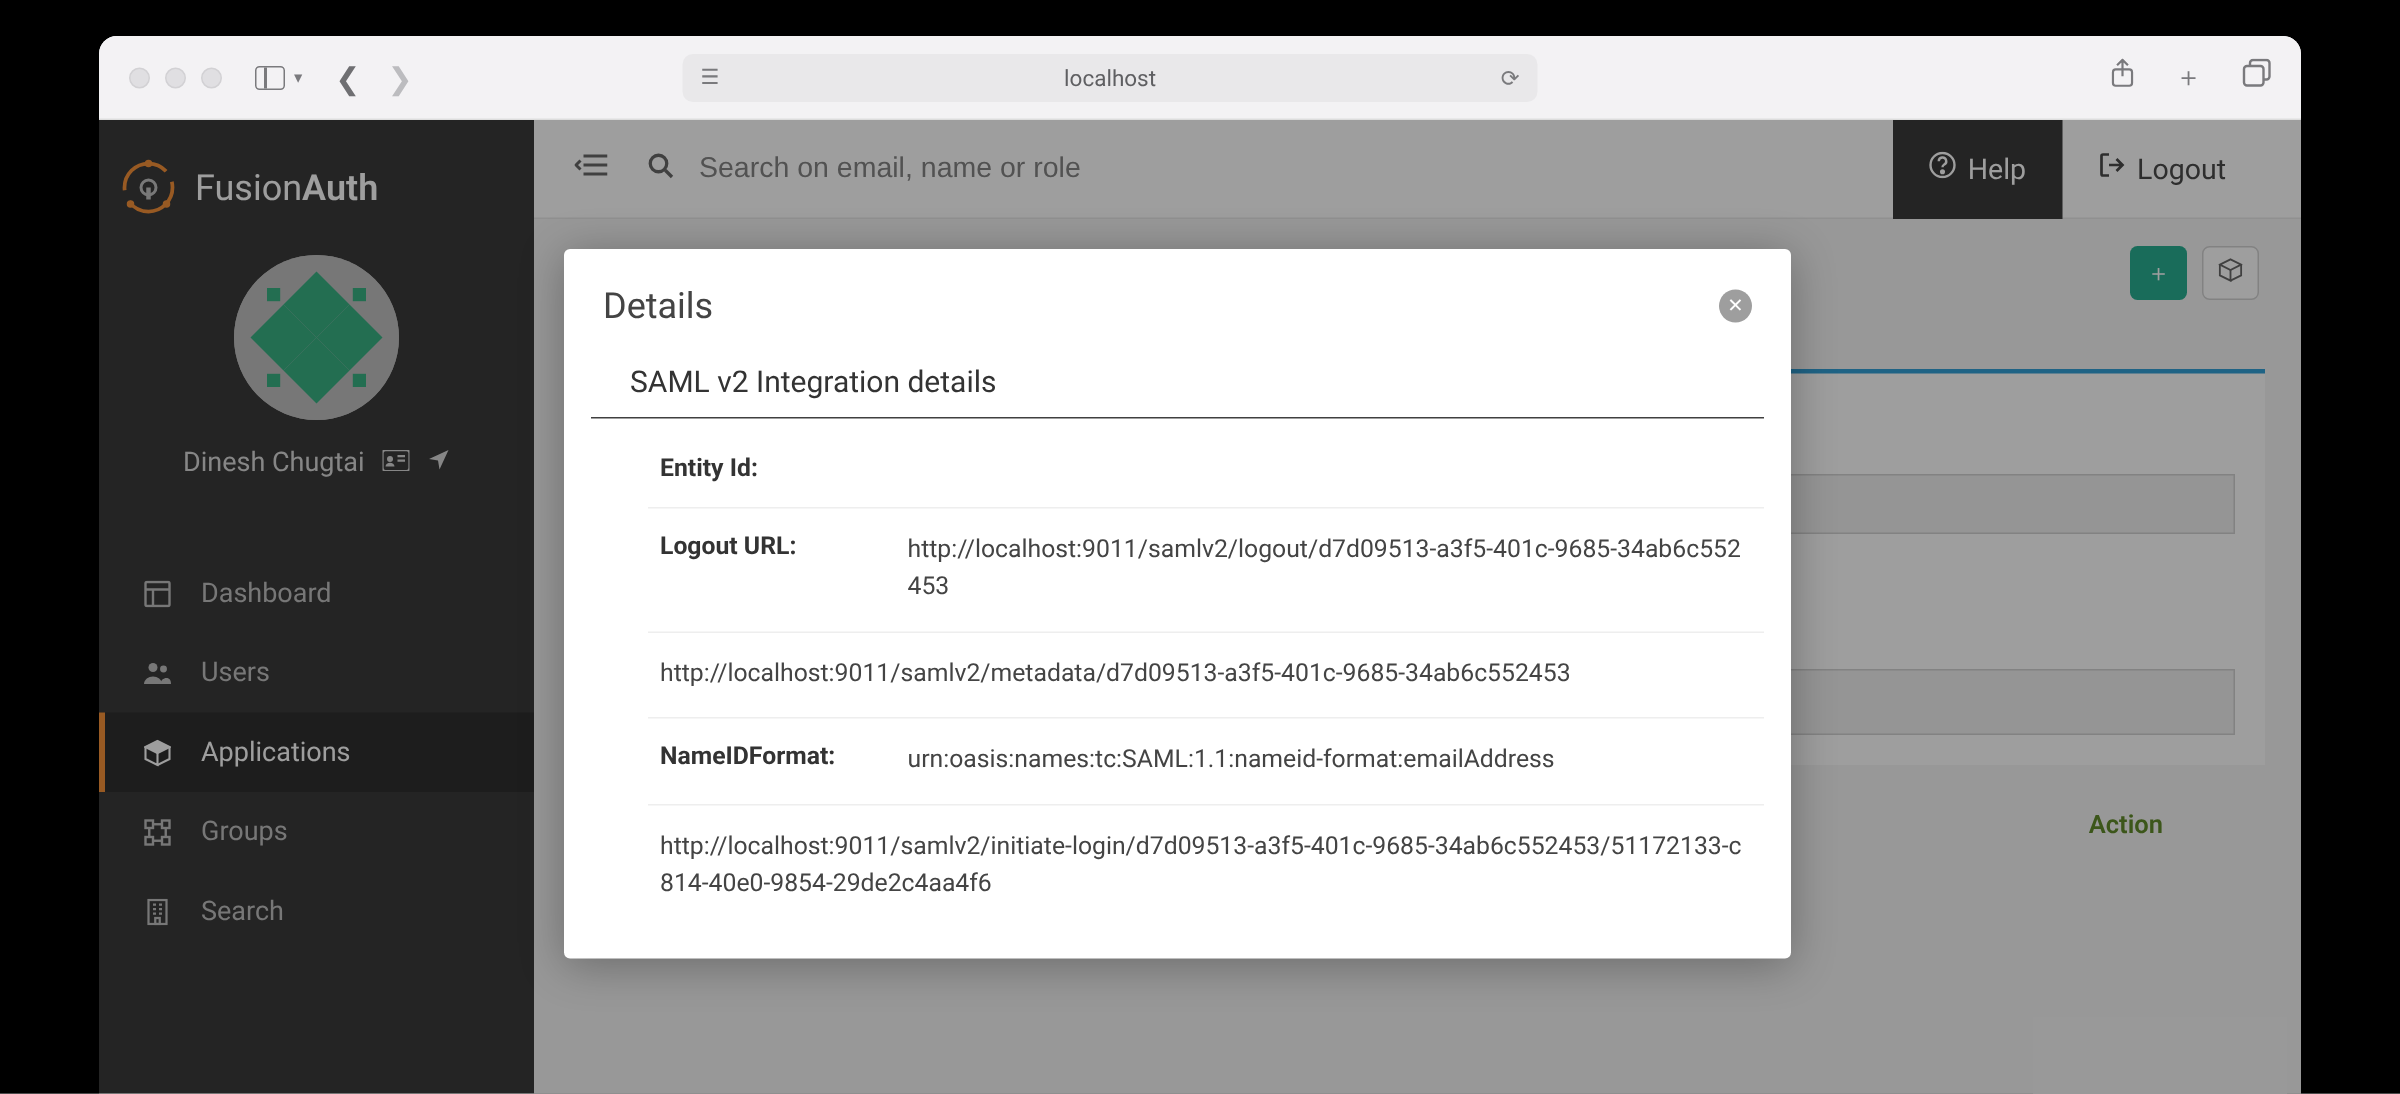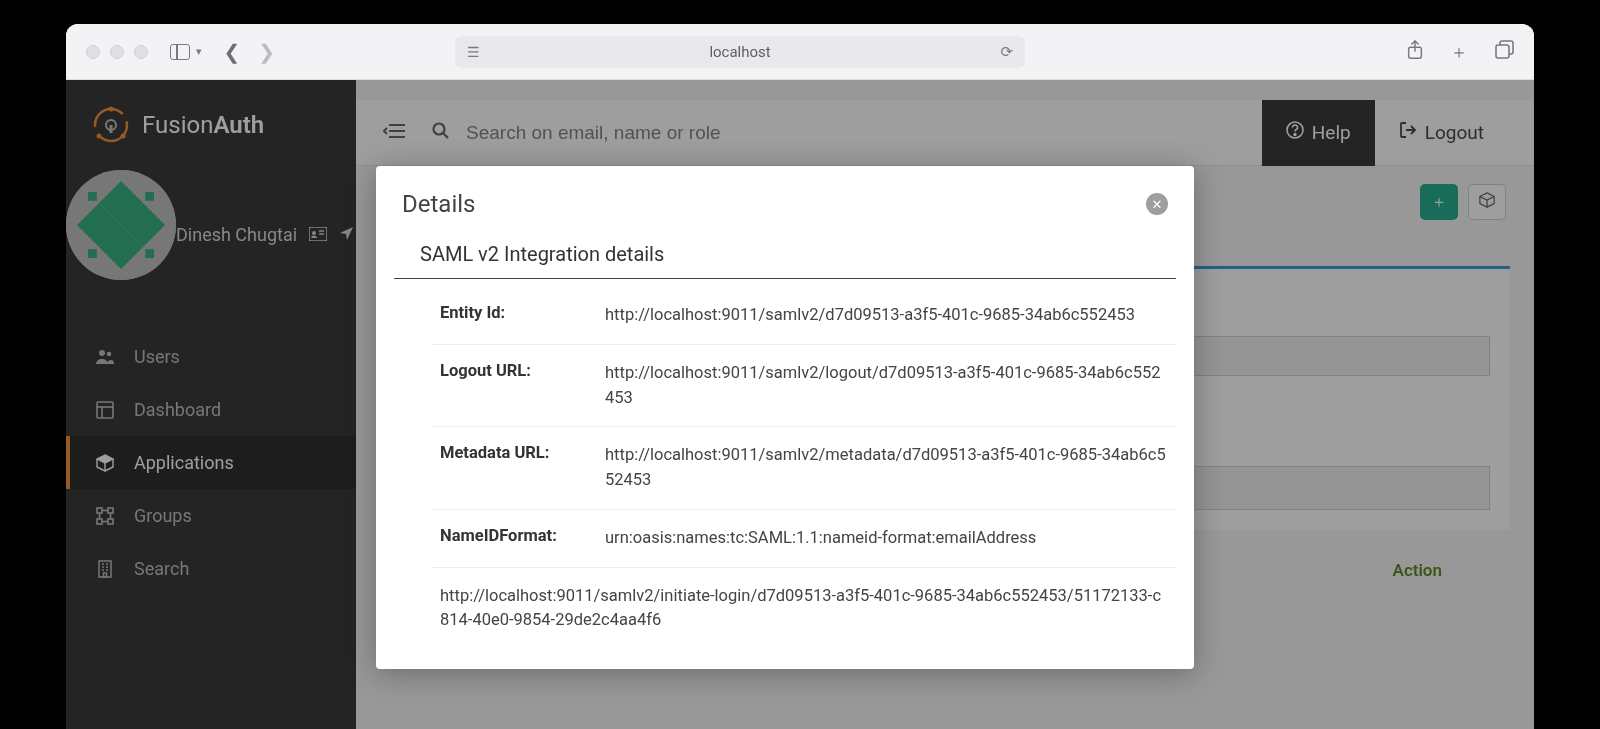--- a/index.html
+++ b/index.html
@@ -45,34 +45,34 @@
 .title-right { margin-left:auto; display:flex; gap:26px; color:#7a7a7d; font-size:18px; }
 .app-shell { flex:1; display:flex; position:relative; background:#fff; }
 .sidebar {
   width: 290px;
   background: #212121;
   color: #bdbdbd;
   display:flex;
   flex-direction:column;
   padding-top: 4px;
 }
-.logo-row { display:flex; align-items:center; gap:10px; padding: 20px 24px 18px; }
+.logo-row { display:flex; align-items:center; gap:10px; padding: 20px 12px 18px; }
 .logo-icon { width:42px; height:42px; position:relative; }
 .logo-text { font-size: 24px; font-weight: 400; color:#fff; }
 .logo-text b { font-weight: 600; }
-.avatar-block { display:flex; flex-direction:row; align-items:center; padding: 6px 0 22px; }
+.avatar-block { display:flex; flex-direction:column; align-items:center; padding: 6px 0 22px; }
 .avatar { width:110px; height:110px; border-radius:50%; background:#b0b0b0; position:relative; overflow:hidden; }
 .avatar svg { width:100%; height:100%; }
 .user-row { margin-top:18px; font-size:18px; color:#d4d4d4; display:flex; align-items:center; gap:12px; }
 .nav { margin-top:28px; }
 .nav-item { display:flex; align-items:center; gap:18px; padding: 16px 28px; font-size:18px; color:#b8b8b8; cursor:pointer; }
 .nav-item.active { background:#141414; border-left: 4px solid #f58320; padding-left:24px; color:#fff; }
 .nav-icon { width:22px; display:flex; justify-content:center; font-size:18px; }
 .main { flex:1; background:#f5f5f5; display:flex; flex-direction:column; }
-.topbar { height: 66px; background:#fff; border-bottom:1px solid #e5e5e5; display:flex; align-items:center; padding: 0 26px; margin-top: 20px; }
+.topbar { height: 66px; background:#fff; border-bottom:1px solid #e5e5e5; display:flex; align-items:center; padding: 0 26px; }
 .collapse-btn { font-size:18px; color:#555; margin-right: 26px; border:1px solid transparent; }
 .search-wrap { flex:1; display:flex; align-items:center; gap:16px; color:#888; }
 .search-wrap input { border:none; outline:none; font-size:19px; color:#888; background:transparent; width: 400px; }
 .top-actions { display:flex; }
 .top-action { padding: 0 24px; height:66px; display:flex; align-items:center; gap:8px; font-size:19px; color:#333; }
 .top-action.dark { background:#212121; color:#fff; }
 .page { padding: 24px; position:relative; }
 .page-actions { position:absolute; right: 28px; top: 18px; display:flex; gap:10px; }
 .btn-sq { width:38px; height:36px; border-radius:5px; display:flex; align-items:center; justify-content:center; font-size:16px; }
 .btn-green { background:#0ea584; color:#fff; }
@@ -191,38 +191,38 @@
           <span>
             <svg width="15" height="15" viewBox="0 0 15 15" fill="#d4d4d4">
                 <path d="M1 7 L14 1 L8 14 L7 8 Z"></path>
               </svg>
           </span>
         </div>
       </div>
       <div class="nav">
         <div class="nav-item">
           <span class="nav-icon">
+              <svg width="18" height="18" viewBox="0 0 18 18" fill="none" stroke="#b8b8b8" stroke-width="1.6">
+                <rect x="1" y="1" width="16" height="16" rx="1"></rect>
+                <line x1="1" y1="6" x2="17" y2="6"></line>
+                <line x1="6" y1="6" x2="6" y2="17"></line>
+              </svg>
+            </span>
+          <span>Dashboard</span>
+        </div>
+        <div class="nav-item">
+          <span class="nav-icon">
               <svg width="20" height="16" viewBox="0 0 20 16" fill="#b8b8b8">
                 <circle cx="7" cy="4" r="3"></circle>
                 <circle cx="14" cy="5" r="2.3"></circle>
                 <path d="M1 15c0-3 3-5 6-5s6 2 6 5"></path>
                 <path d="M12 15c0-2.5 2-4 4-4s3 1.5 3 4"></path>
               </svg>
             </span>
           <span>Users</span>
-        </div>
-        <div class="nav-item">
-          <span class="nav-icon">
-              <svg width="18" height="18" viewBox="0 0 18 18" fill="none" stroke="#b8b8b8" stroke-width="1.6">
-                <rect x="1" y="1" width="16" height="16" rx="1"></rect>
-                <line x1="1" y1="6" x2="17" y2="6"></line>
-                <line x1="6" y1="6" x2="6" y2="17"></line>
-              </svg>
-            </span>
-          <span>Dashboard</span>
         </div>
         <div class="nav-item active">
           <span class="nav-icon">
               <svg width="18" height="18" viewBox="0 0 18 18" fill="none" stroke="#fff" stroke-width="1.4">
                 <path d="M9 1 L17 5 L9 9 L1 5 Z" fill="#fff"></path>
                 <path d="M1 5 v8 l8 4 v-8"></path>
                 <path d="M17 5 v8 l-8 4"></path>
               </svg>
             </span>
           <span>Applications</span>
@@ -327,28 +327,26 @@
       <div class="modal-head">
         <div class="modal-title">Details</div>
         <div class="modal-close">
             <span>✕</span>
           </div>
       </div>
       <div class="section-title">SAML v2 Integration details</div>
       <div class="details-table">
         <div class="detail-row">
           <div class="detail-label">Entity Id:</div>
-          <div class="detail-value">http://localhost:9011/samlv2/d7d09513-a3f5-401c-9685-34ab6c552453</div>
         </div>
         <div class="detail-row">
           <div class="detail-label">Logout URL:</div>
           <div class="detail-value">http://localhost:9011/samlv2/logout/d7d09513-a3f5-401c-9685-34ab6c552453</div>
         </div>
         <div class="detail-row">
-          <div class="detail-label">Metadata URL:</div>
           <div class="detail-value">http://localhost:9011/samlv2/metadata/d7d09513-a3f5-401c-9685-34ab6c552453</div>
         </div>
         <div class="detail-row">
           <div class="detail-label">NameIDFormat:</div>
           <div class="detail-value">urn:oasis:names:tc:SAML:1.1:nameid-format:emailAddress</div>
         </div>
         <div class="detail-row">
           <div class="detail-value">http://localhost:9011/samlv2/initiate-login/d7d09513-a3f5-401c-9685-34ab6c552453/51172133-c814-40e0-9854-29de2c4aa4f6</div>
         </div>
       </div>

